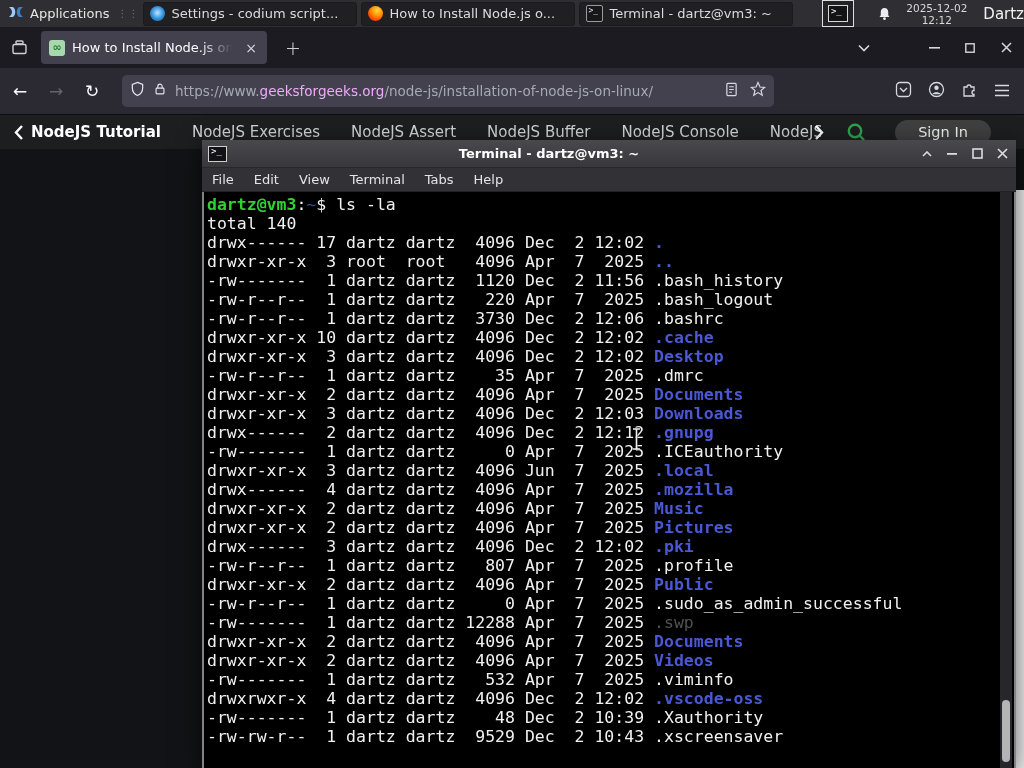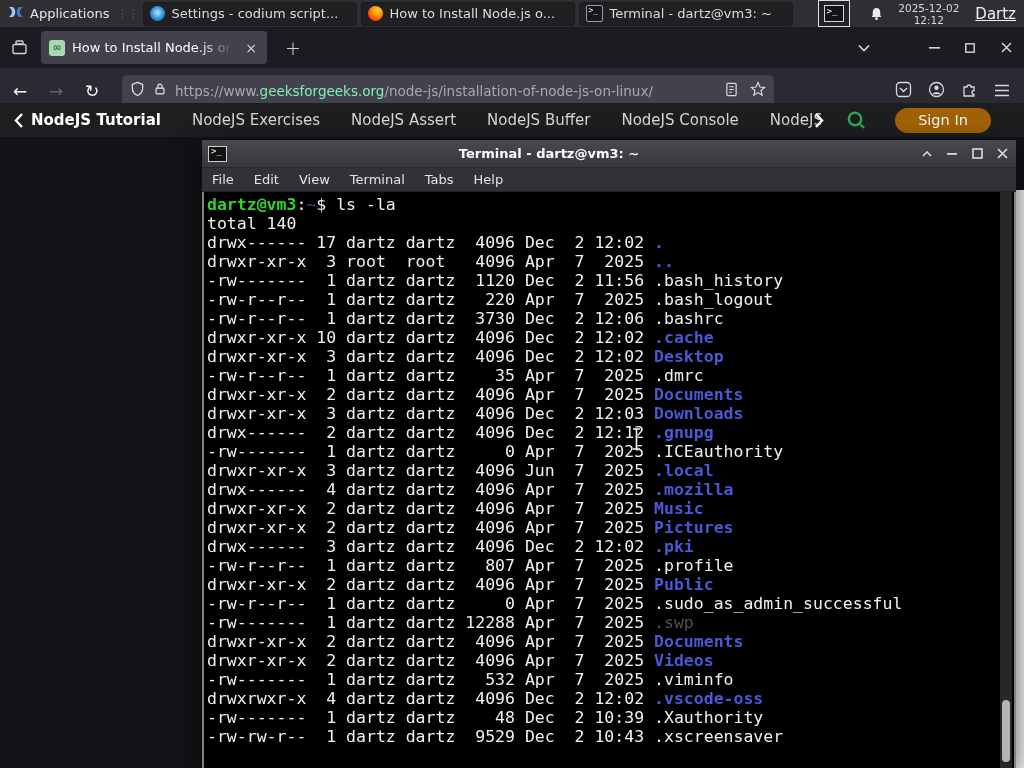--- a/index.html
+++ b/index.html
@@ -19,21 +19,21 @@
   .icon-firefox{background:radial-gradient(circle at 62% 30%,#ffd54a 0%,#ff9500 38%,#ff3d00 72%,#c2007f 100%);}
   .icon-codium{background:radial-gradient(circle at 50% 45%,#bfe3ff 0%,#2b8fd8 55%,#1868a8 100%);}
   .icon-terminal{border-radius:2px;background:#17171a;border:1px solid #9a9aa0;position:relative;}
   .icon-terminal::after{content:">_";position:absolute;left:1px;top:0px;font-size:8px;color:#e8e8e8;font-family:"DejaVu Sans Mono",monospace;}
   .tray-term{width:30px;height:25px;border:1px solid #e0e0e0;background:#232327;display:flex;align-items:center;justify-content:center;}
   .tray-glyph{width:18px;height:15px;background:#131316;border:1px solid #d8d8d8;position:relative;}
   .tray-glyph::after{content:">_";position:absolute;left:2px;top:0px;font-size:9px;color:#fff;font-family:"DejaVu Sans Mono",monospace;}
   .bell-wrap{margin:0 14px 0 0;display:flex;align-items:center;}
   .clock{display:flex;flex-direction:column;align-items:center;justify-content:center;
          font-size:10.5px;line-height:12px;color:#d8d8d8;margin-right:16px;}
-  .user{font-size:15px;color:#f2f2f2;margin-right:8px;text-decoration:underline;}
+  .user{font-size:15px;color:#f2f2f2;}
 
   
   #browser{position:absolute;left:0;top:27px;width:1024px;height:741px;background:#121316;z-index:1;}
   #tabbar{position:absolute;left:0;top:0;width:1024px;height:41px;background:#1c1b22;display:flex;align-items:center;}
   .fxview{margin:0 8px 0 10px;display:flex;align-items:center;}
   .tab{display:flex;align-items:center;gap:7px;width:210px;height:33px;background:#42414d;border-radius:4px;
        margin-left:4px;padding:0 8px;color:#fbfbfe;font-size:13px;}
   .tab-title{flex:1;white-space:nowrap;overflow:hidden;position:relative;
              -webkit-mask-image:linear-gradient(90deg,#000 78%,transparent 98%);
              mask-image:linear-gradient(90deg,#000 78%,transparent 98%);}
@@ -45,33 +45,33 @@
   .cap{width:36px;height:41px;display:flex;align-items:center;justify-content:center;color:#d6d6de;}
 
   #toolbar{position:absolute;left:0;top:41px;width:1024px;height:46px;background:#2b2a33;
            display:flex;align-items:center;border-bottom:1px solid #0c0c0e;}
   .navbtn{width:32px;height:32px;display:flex;align-items:center;justify-content:center;
           font-size:17px;color:#fbfbfe;margin-left:4px;border-radius:4px;}
   .navbtn.dim{color:#63626d;}
   #urlbar{display:flex;align-items:center;width:636px;height:32px;background:#42414d;border-radius:5px;
           margin-left:14px;padding:0 8px;gap:8px;}
   .url-text{flex:1;font-size:13.5px;white-space:nowrap;overflow:hidden;color:#a9a9b4;}
-  .url-bright{color:#86efac;}
+  .url-bright{color:#f0abfc;}
   .url-icons{display:flex;align-items:center;gap:12px;}
   #toolbar-right{margin-left:auto;display:flex;align-items:center;gap:16px;padding-right:14px;}
 
-  #site-nav{position:absolute;left:0;top:76px;width:1024px;height:34px;background:#1d1e20;
+  #site-nav{position:absolute;left:0;top:88px;width:1024px;height:34px;background:#1d1e20;
             display:flex;align-items:center;color:#e3e3e3;font-size:15px;}
   .nav-chev{margin:0 8px 0 14px;display:flex;align-items:center;}
   #nav-items{display:flex;align-items:center;gap:31px;white-space:nowrap;overflow:hidden;flex:0 1 auto;max-width:790px;}
   .nav-item{color:#d6d6d6;}
   .nav-item.first{color:#ffffff;font-weight:bold;}
   .nav-chev-r{display:flex;align-items:center;margin-left:-6px;}
   .nav-search{margin-left:22px;display:flex;align-items:center;}
-  .signin{margin-left:28px;width:96px;height:25px;border-radius:14px;background:#a16207;color:#eef4f0;
+  .signin{margin-left:28px;width:96px;height:25px;border-radius:14px;background:#404040;color:#eef4f0;
           display:flex;align-items:center;justify-content:center;font-size:14.5px;}
   #page-body{position:absolute;left:0;top:122px;width:1024px;height:619px;background:#121316;}
   #page-scroll-strip{position:absolute;left:1016px;top:163px;width:8px;height:578px;background:#f4f4f4;}
 
   
   #terminal{position:absolute;left:202px;top:140px;width:814px;height:628px;z-index:20;
             box-shadow:0 6px 24px rgba(0,0,0,.6);}
   .t-titlebar{height:27px;background:linear-gradient(#48484d,#38383c);display:flex;align-items:center;
               border-bottom:1px solid #28282b;position:relative;}
   .t-title{position:absolute;left:0;right:120px;text-align:center;font-size:13px;font-weight:bold;color:#ffffff;}

